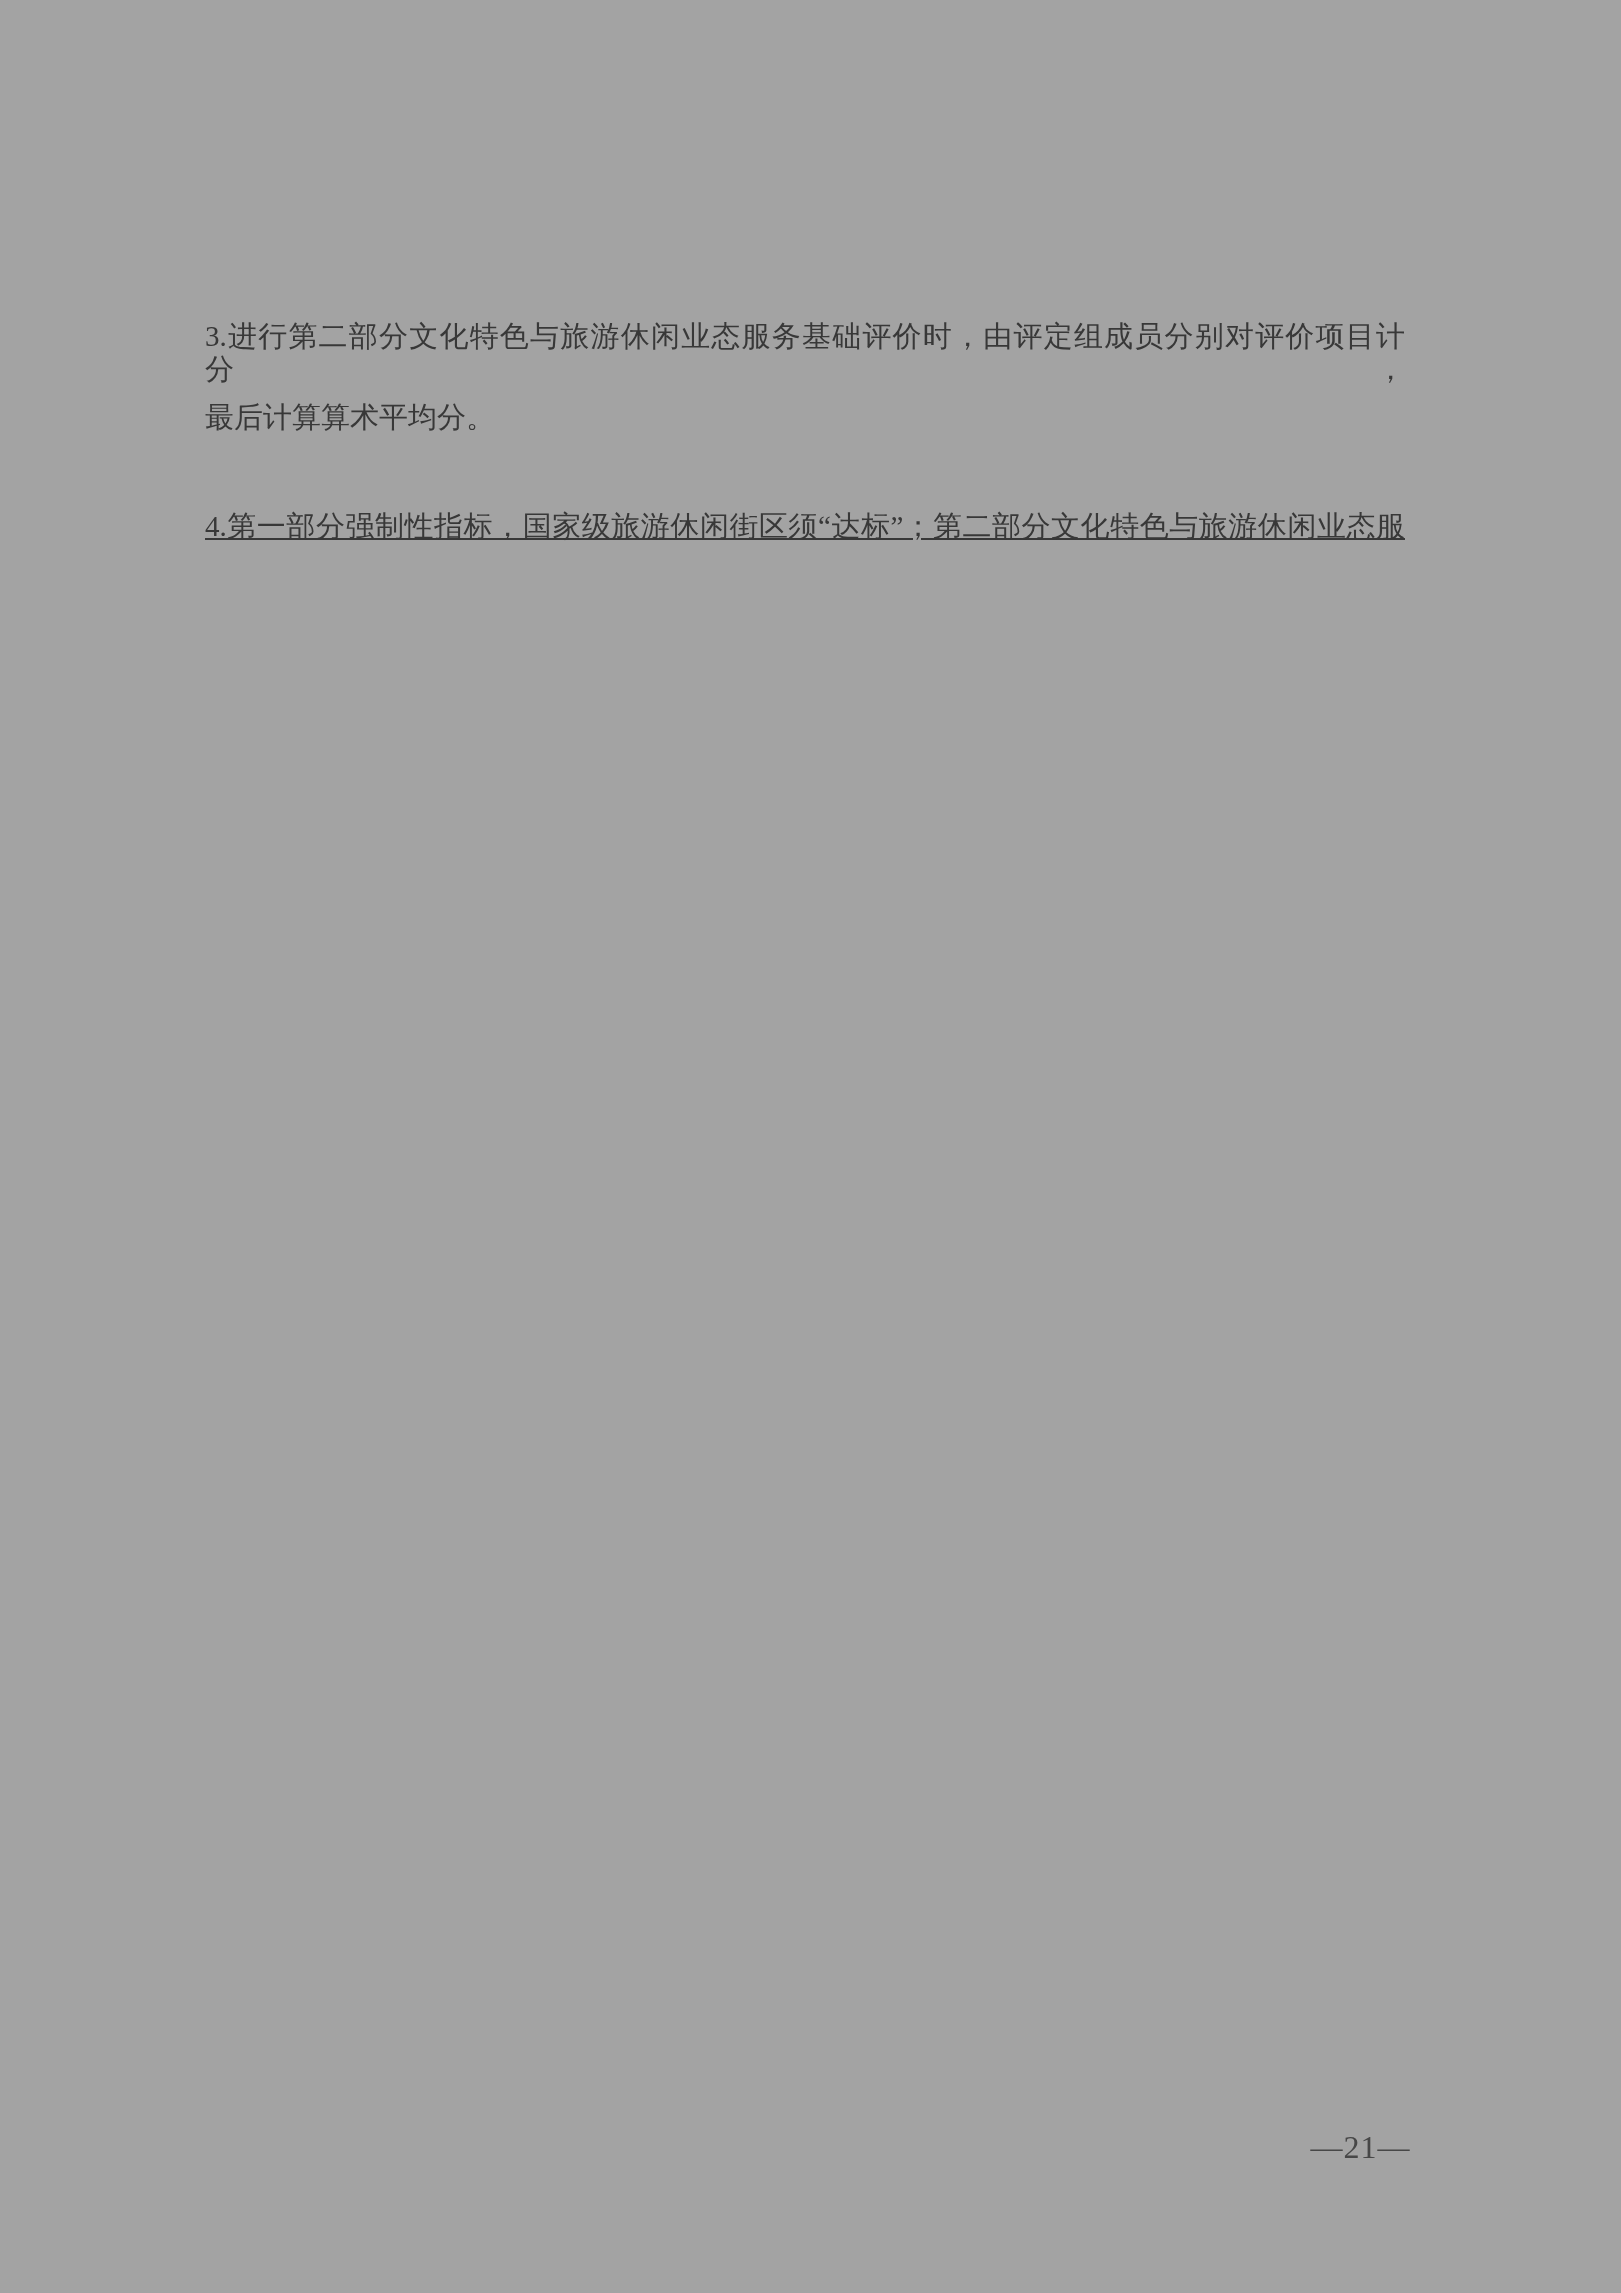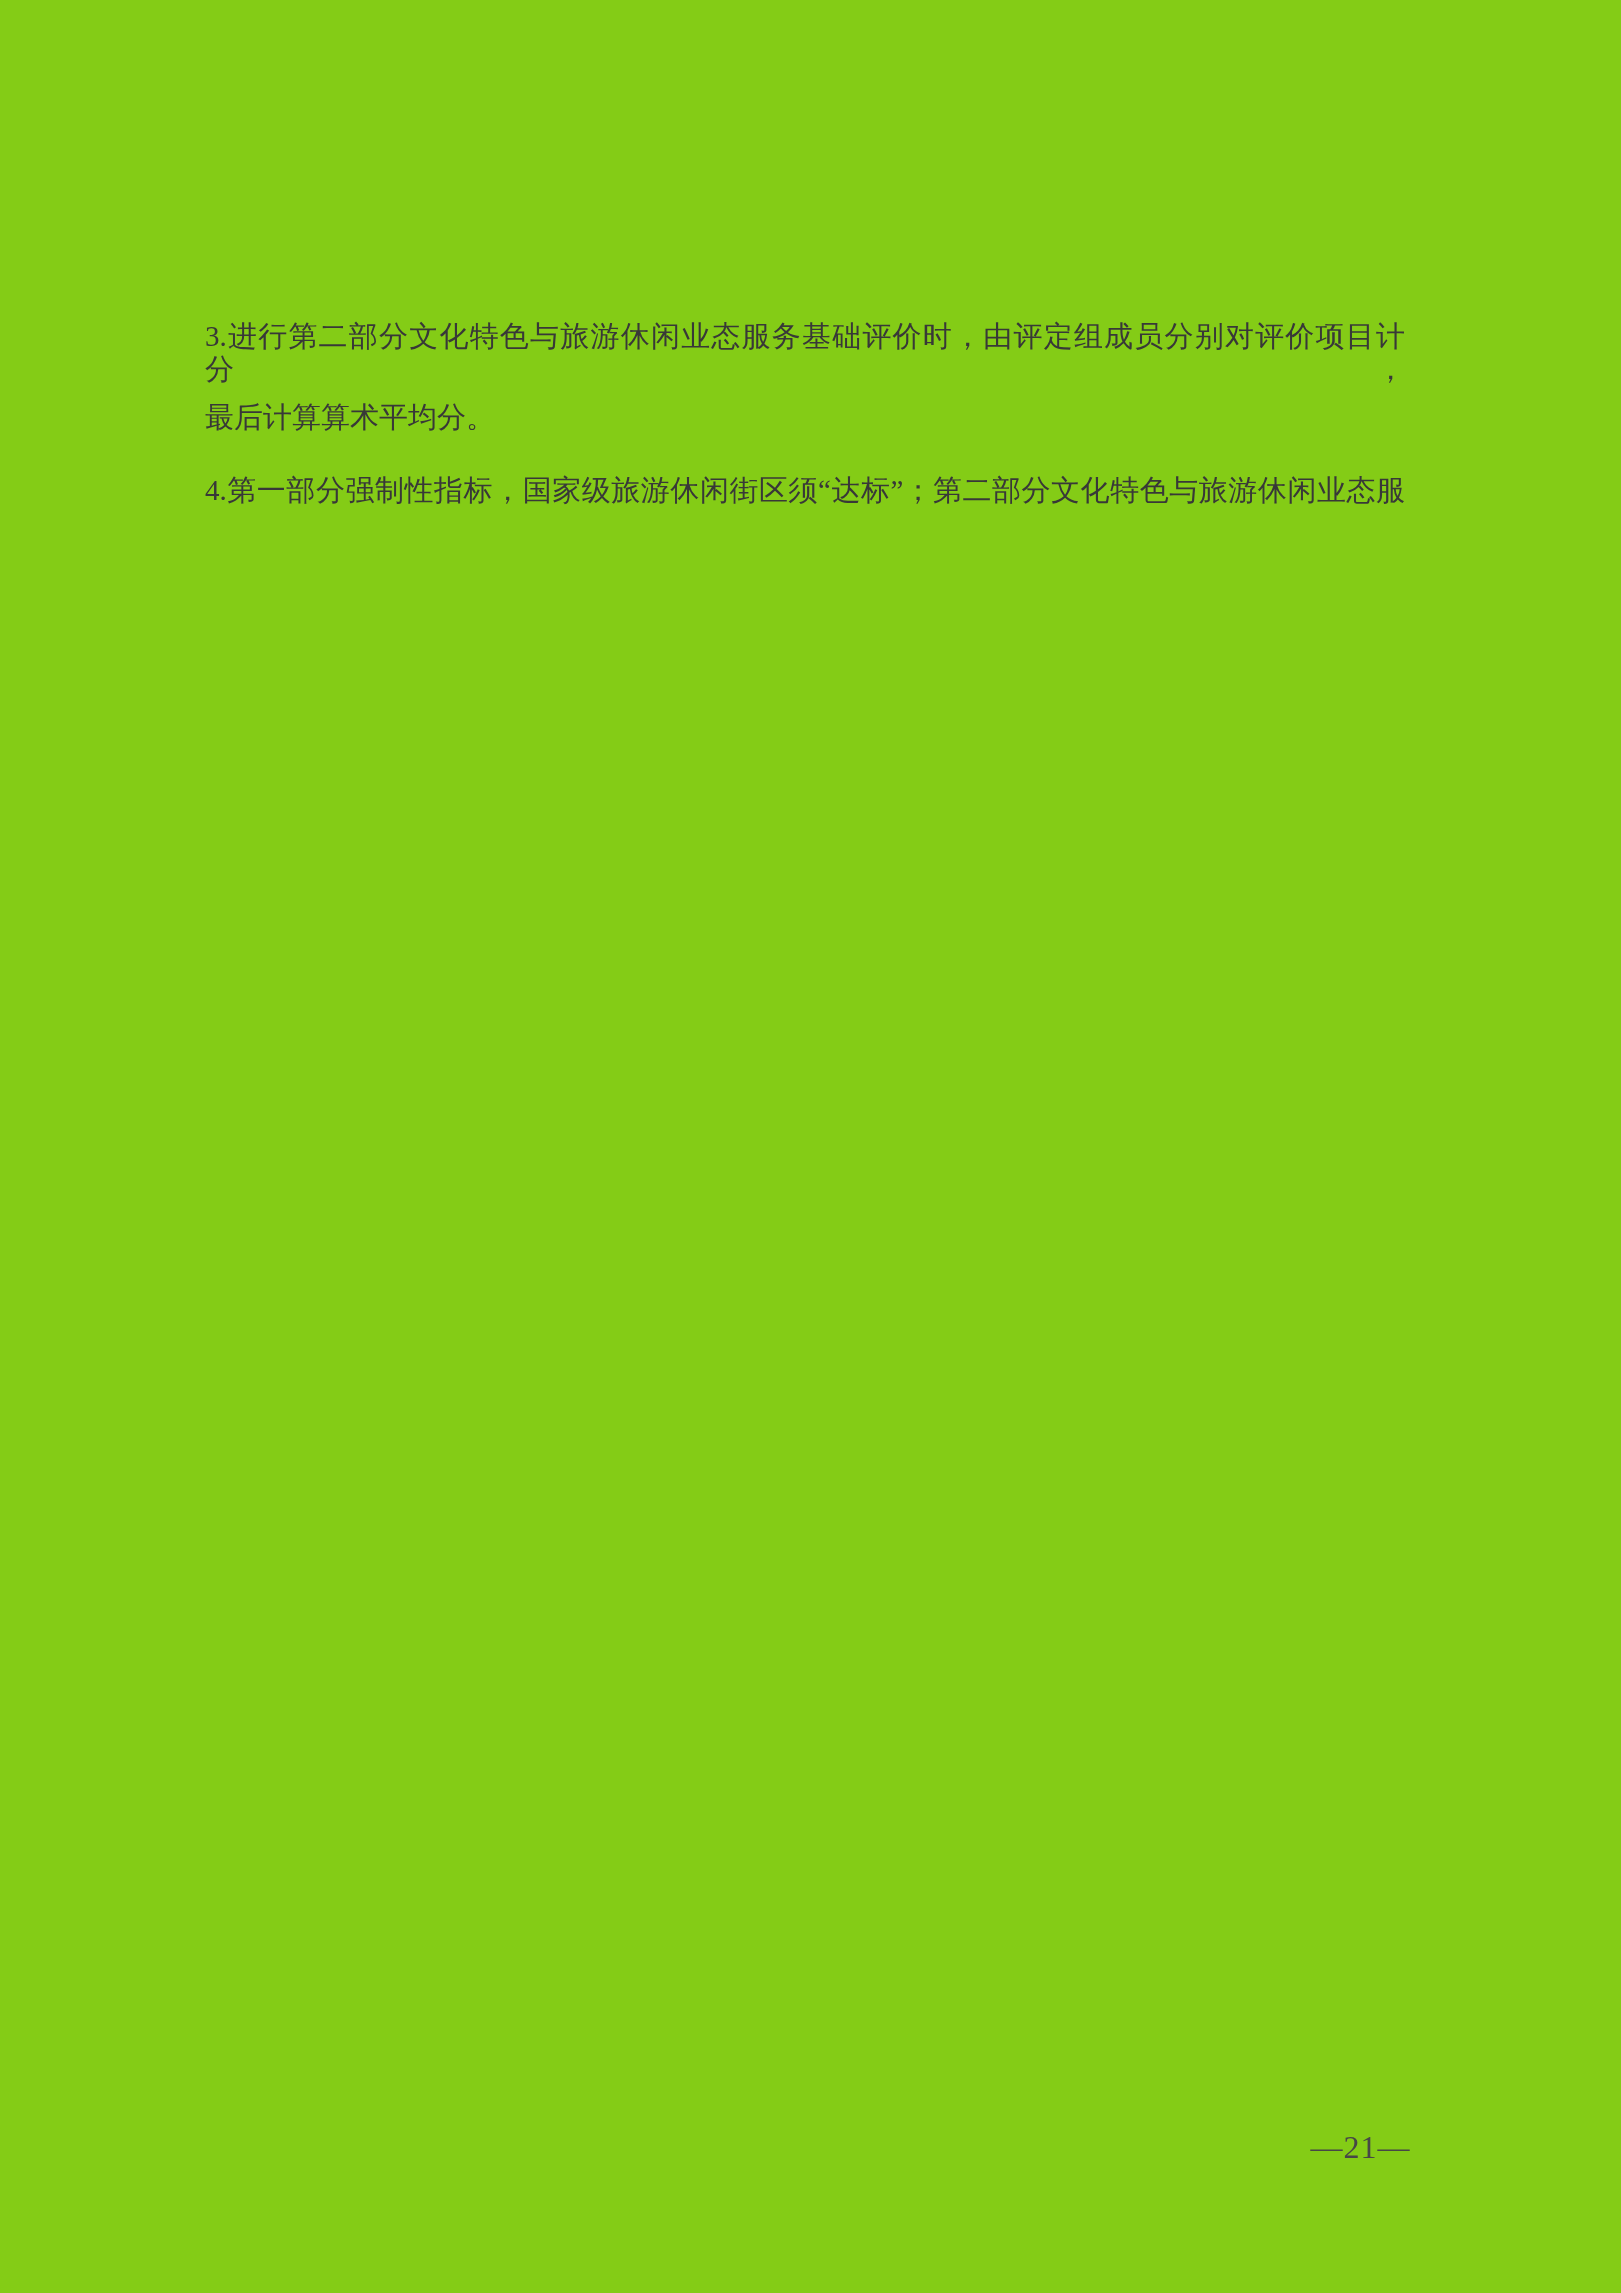--- a/index.html
+++ b/index.html
@@ -4,21 +4,21 @@
 <style>
   html, body {
     margin: 0;
     padding: 0;
     background: #ffffff;
   }
   .page {
     position: relative;
     width: 1621px;
     height: 2294px;
-    background: #84cc16;
+    background: #a3a3a3;
     overflow: hidden;
     font-family: "Liberation Serif", "DejaVu Serif", serif;
   }
   .doc-line {
     position: absolute;
     left: 205px;
     width: 1200px;
     font-size: 29px;
     line-height: 33px;
     color: #383838;
@@ -27,21 +27,21 @@
     text-align: left;
   }
   .doc-line.full {
     white-space: normal;
     word-break: break-all;
     text-align: justify;
     text-align-last: justify;
   }
   .line-1 { top: 320px; }
   .line-2 { top: 401px; }
-  .line-3 { top: 474px; }
+  .line-3 { top: 510px; text-decoration: underline; }
   .line-4 { top: 564px; }
   .page-number {
     position: absolute;
     top: 2131px;
     left: 1304px;
     width: 113px;
     font-size: 32px;
     line-height: 33px;
     color: #474747;
     text-align: center;

